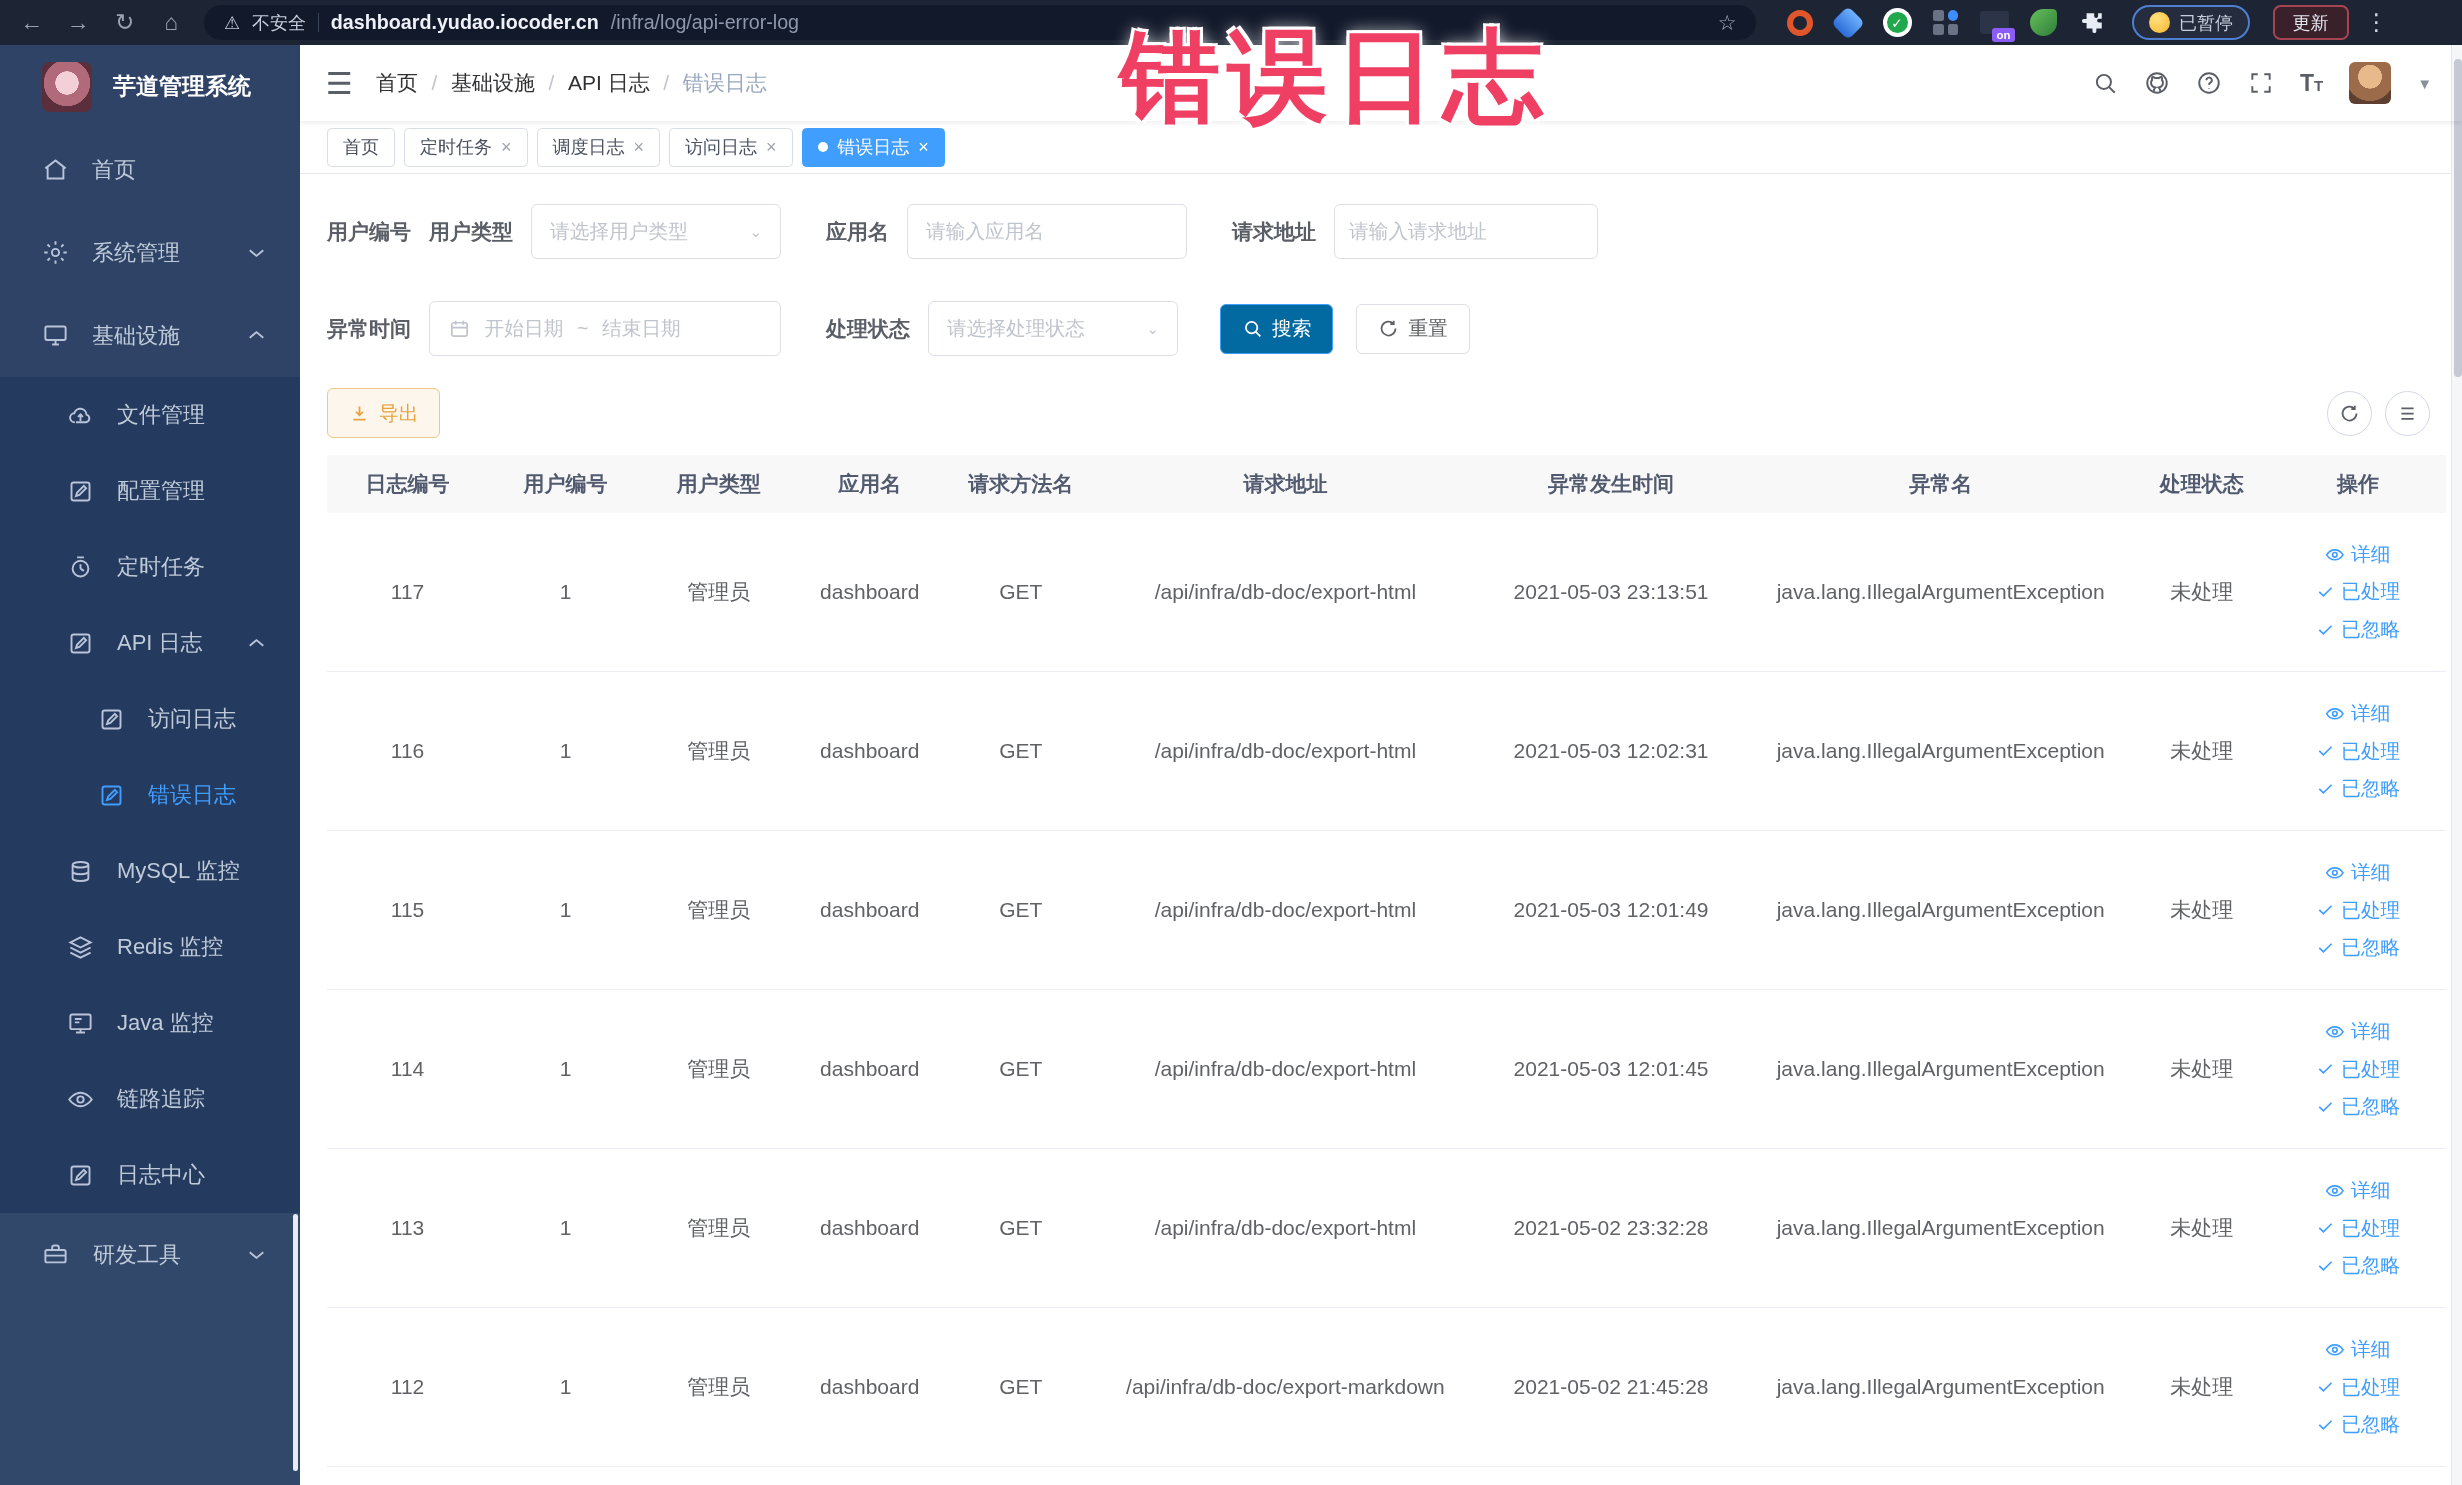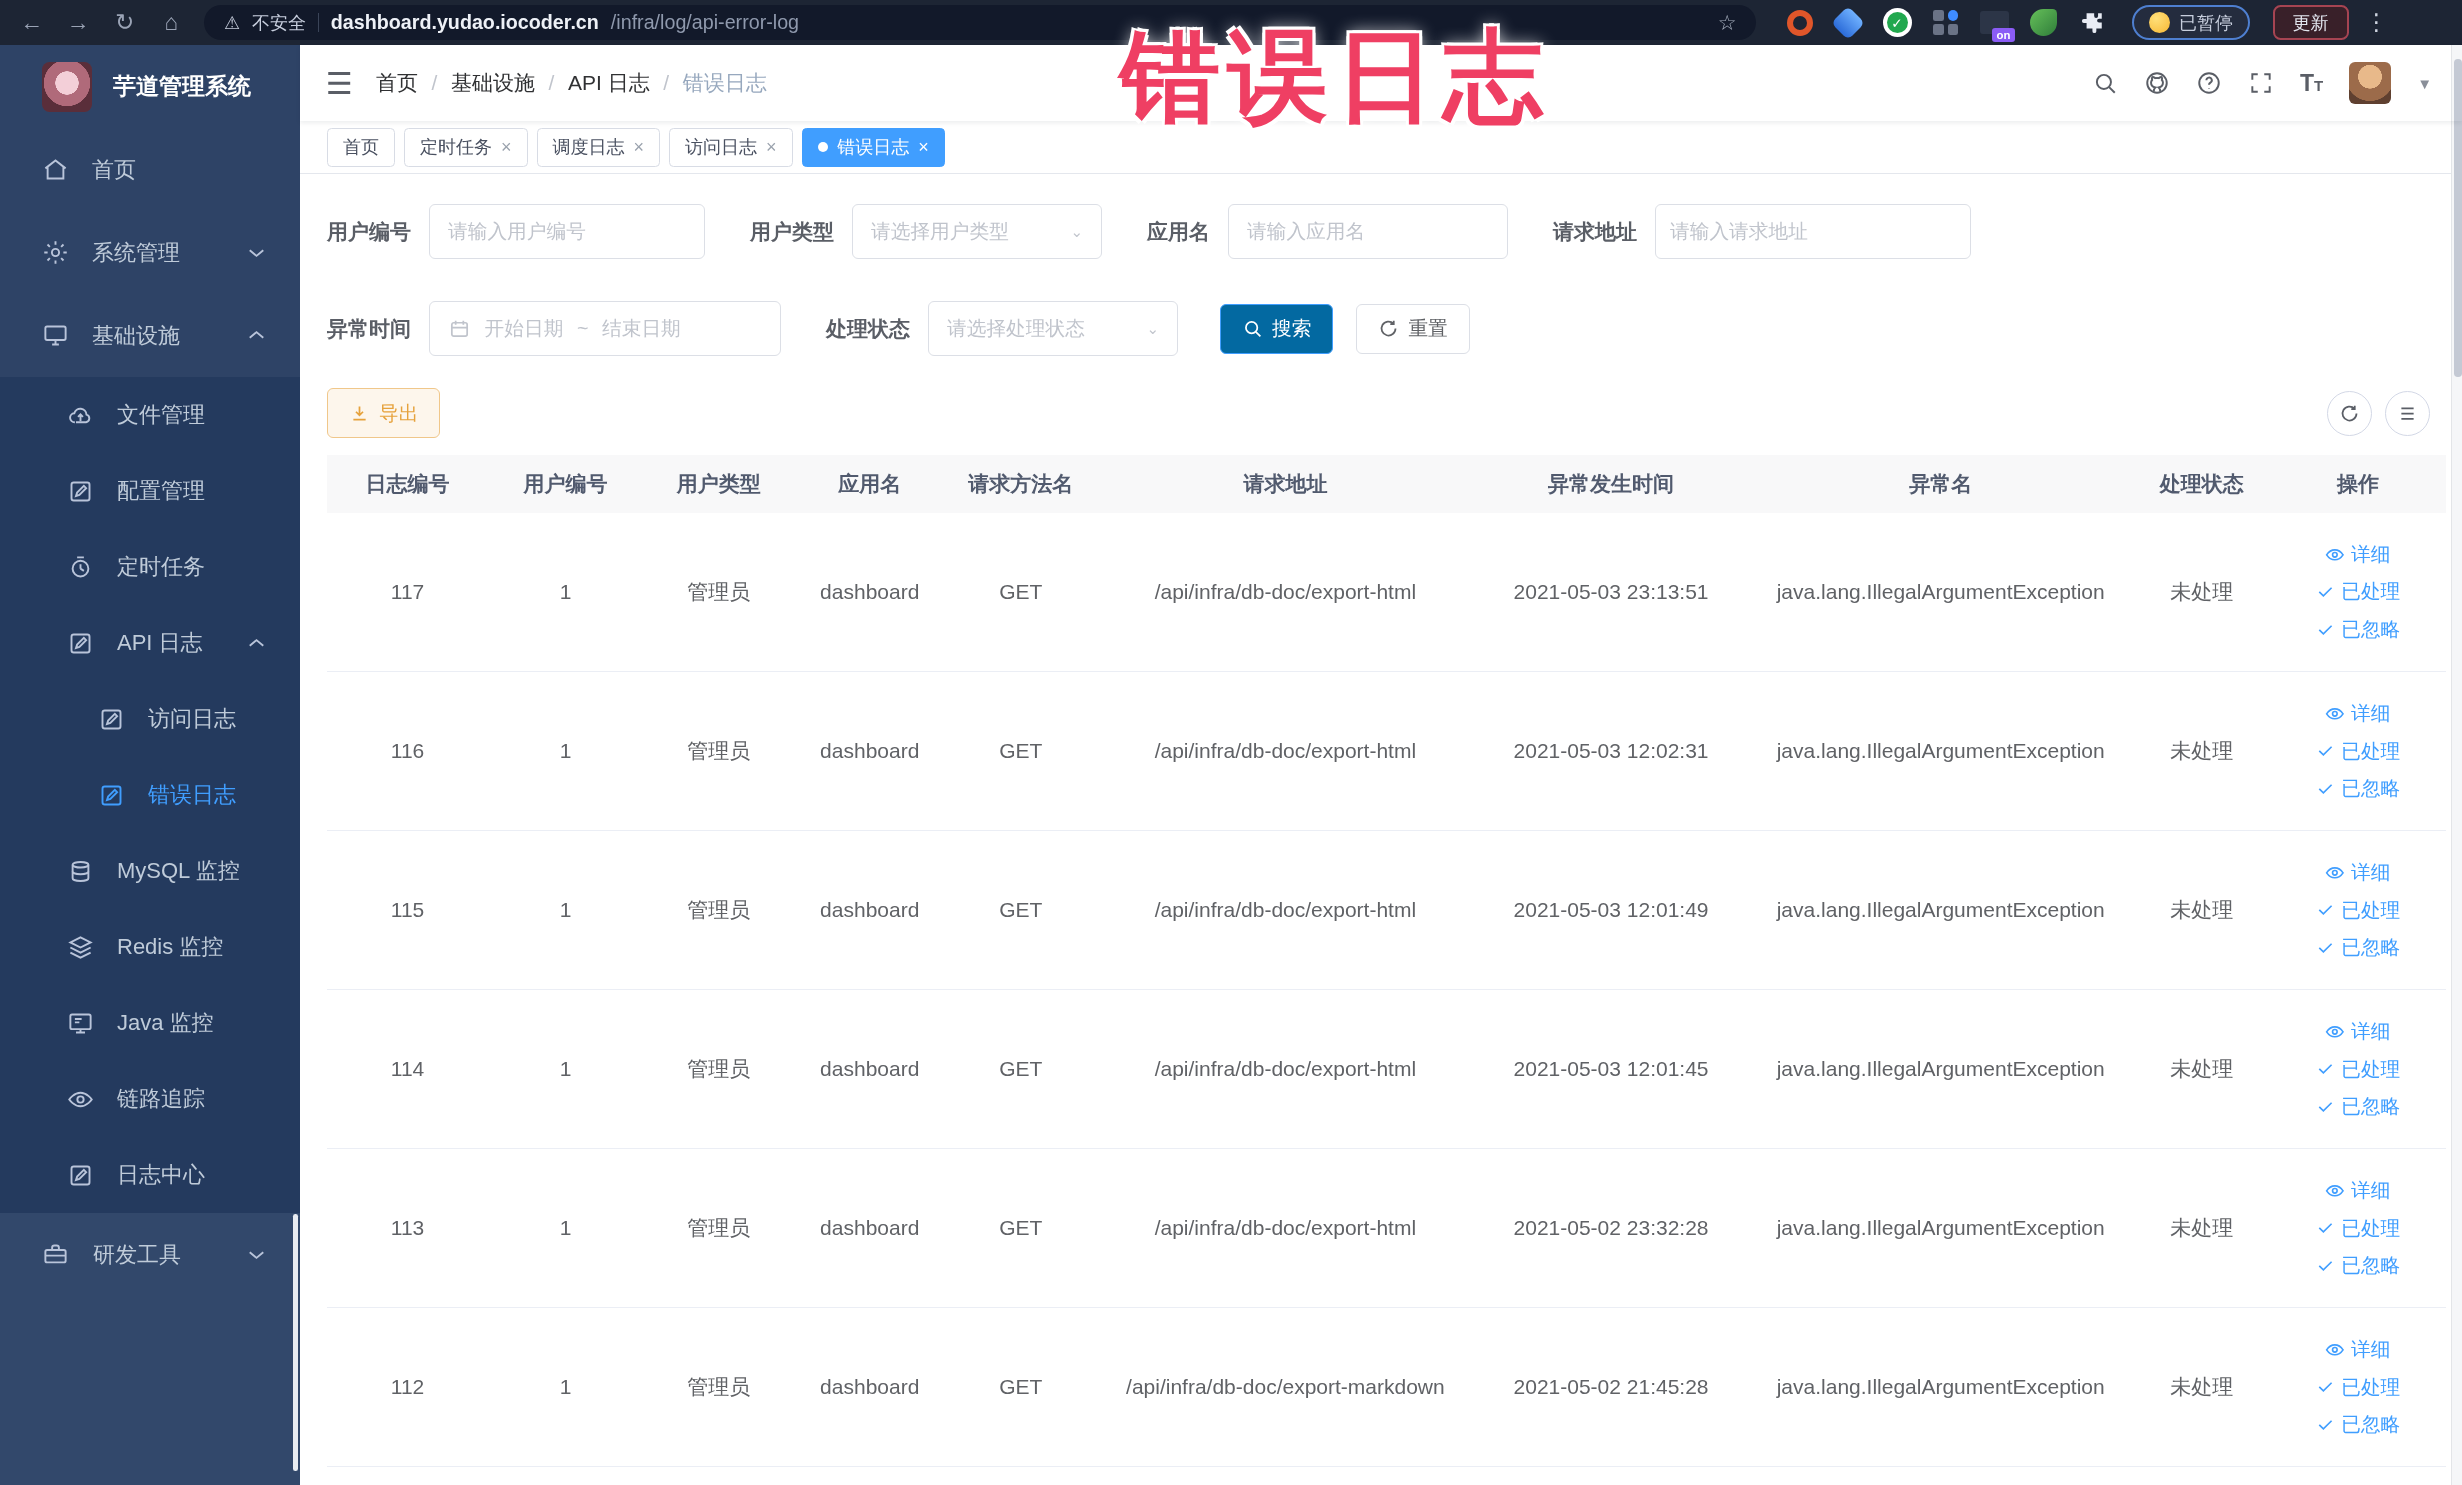--- a/index.html
+++ b/index.html
@@ -366,30 +366,29 @@
           <span class="dot"></span>
           <span>错误日志</span>
           <span class="x">×</span>
         </div>
     </div>
 
     <div class="content">
 
       <div class="filter-row">
         <span class="f-label">用户编号</span>
-        <input class="f-input mr60" style="width: 276px;" placeholder="请输入用户编号">
         <span class="f-label">用户类型</span>
         <div class="f-select mr60" style="width:250px">
           <span>请选择用户类型</span>
           <span class="v-caret">⌄</span>
         </div>
         <span class="f-label">应用名</span>
         <input class="f-input mr60" style="width: 280px;" placeholder="请输入应用名">
         <span class="f-label">请求地址</span>
-        <input class="f-input" style="width: 316px; padding-left: 14px;" placeholder="请输入请求地址">
+        <input class="f-input" style="width: 264px; padding-left: 14px;" placeholder="请输入请求地址">
       </div>
 
       <div class="filter-row" style="margin-bottom:32px">
         <span class="f-label">异常时间</span>
         <div class="f-range mr60" style="width:352px">
           <svg viewBox="0 0 24 24">
               <rect x="4" y="6" width="16" height="14" rx="2"></rect>
               <path d="M8 4v4M16 4v4M4 11h16"></path>
             </svg>
           <span>开始日期</span>

